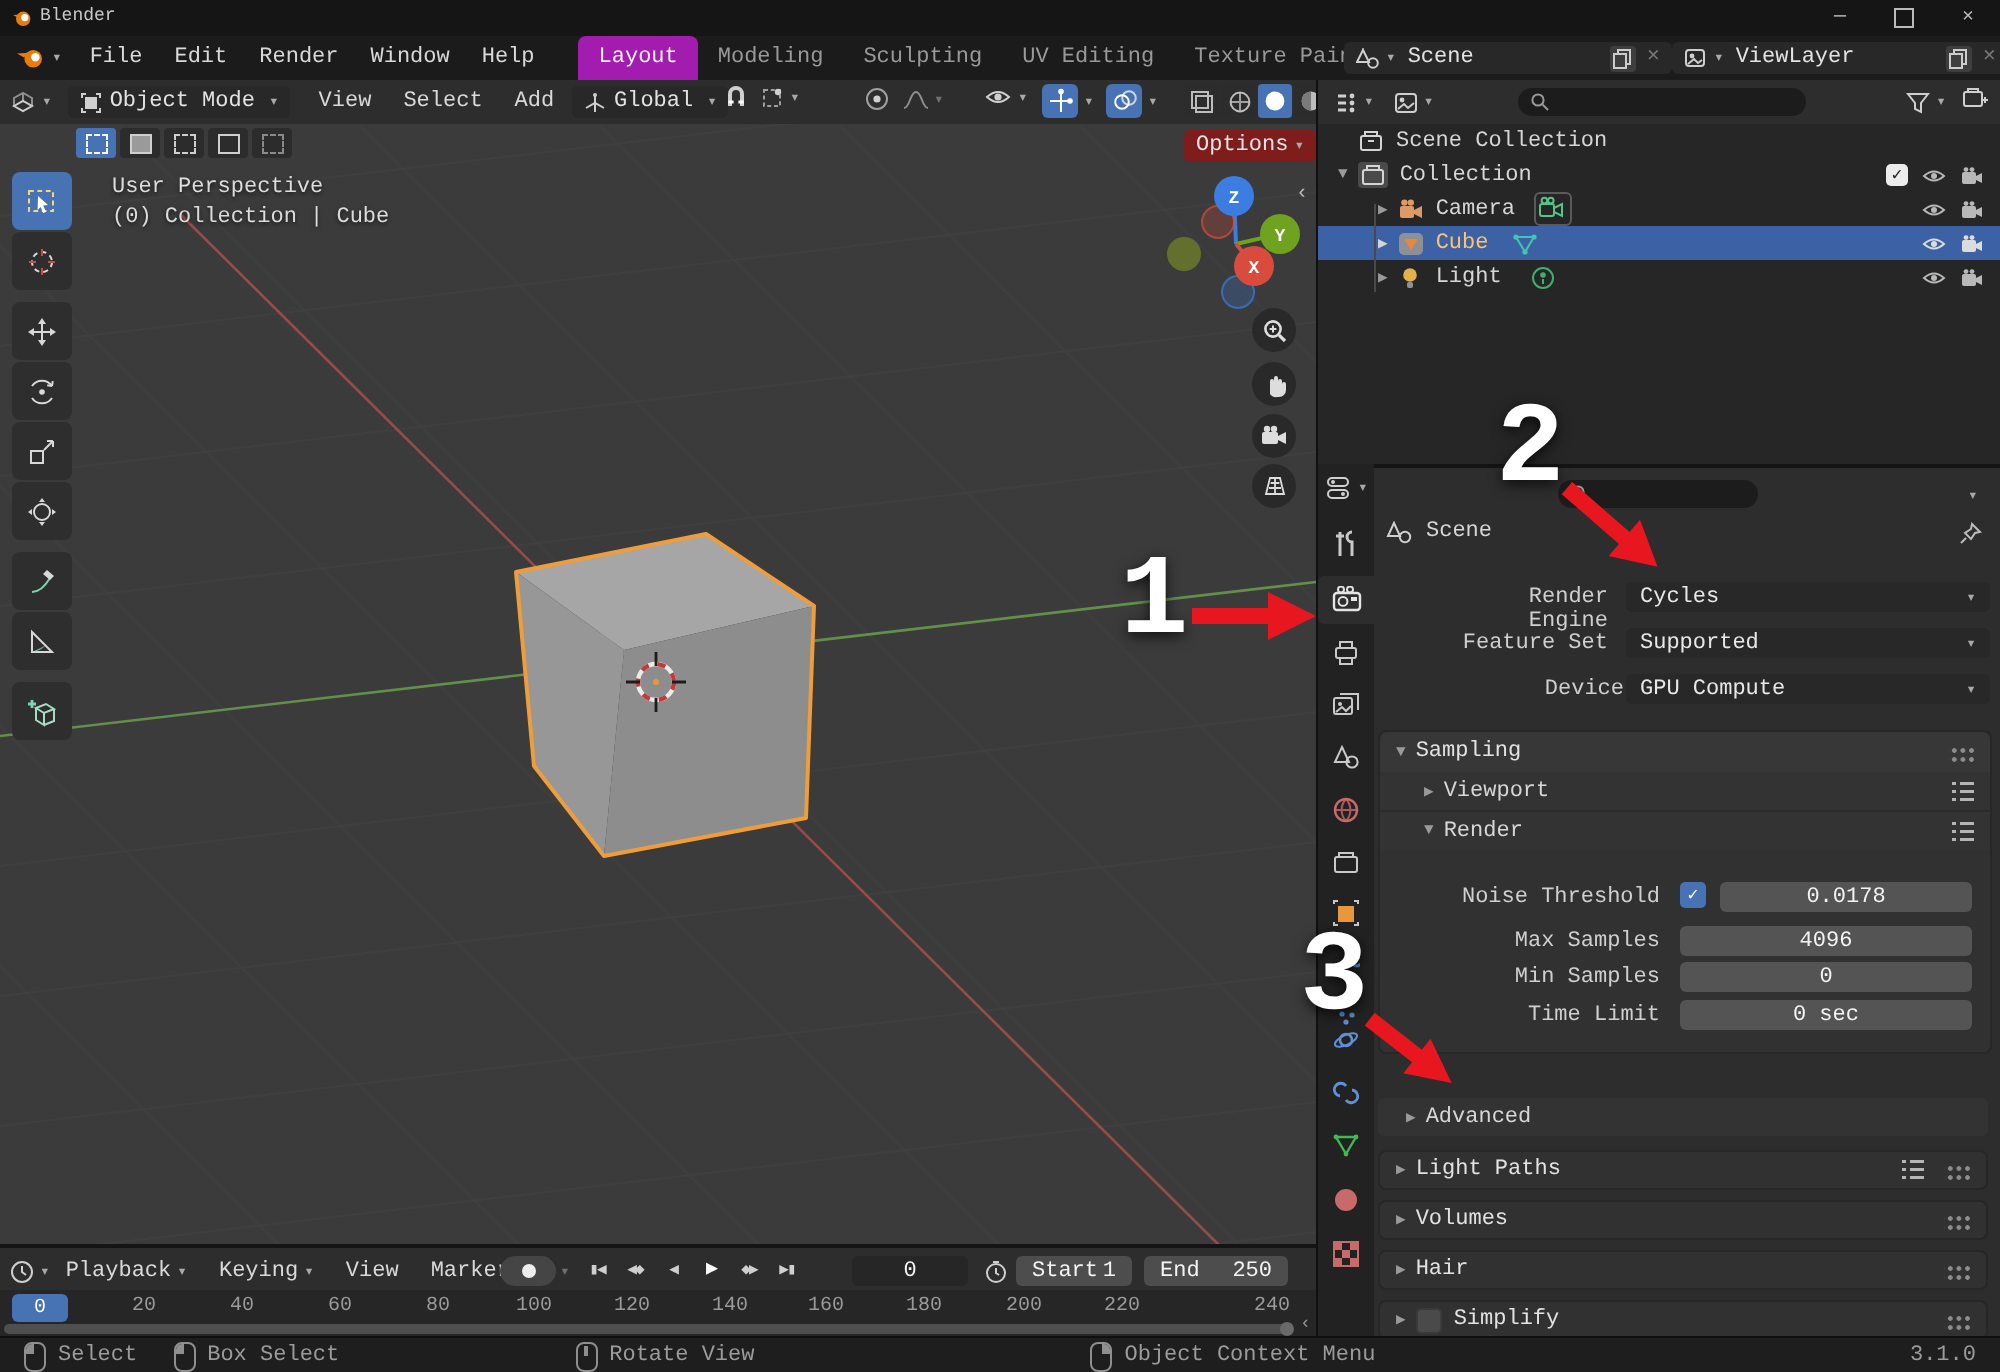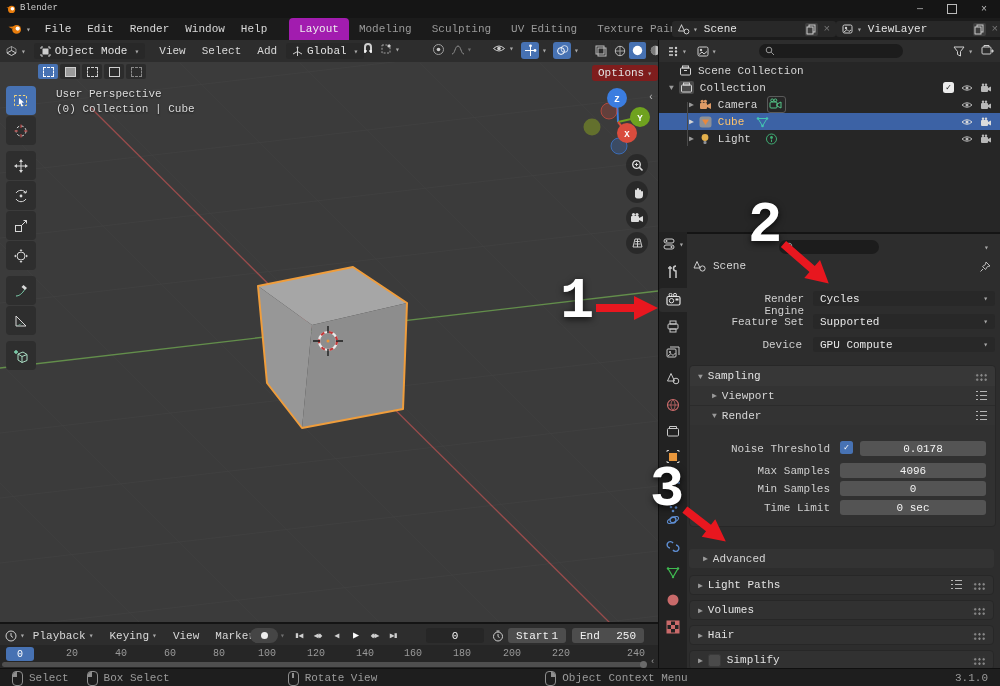--- a/index.html
+++ b/index.html
@@ -604,21 +604,21 @@
     <div class="abs lbl" style="left:60px;top:59px;width:85px">Render Engine</div>
     <div class="abs dd" style="left:154px;top:57px;width:168px">
       <span>Cycles</span>
       <span class="chev" style="margin-left:auto">▾</span>
     </div>
     <div class="abs lbl" style="left:60px;top:82px;width:85px">Feature Set</div>
     <div class="abs dd" style="left:154px;top:80px;width:168px">
       <span>Supported</span>
       <span class="chev" style="margin-left:auto">▾</span>
     </div>
-    <div class="abs lbl" style="left:58px;top:105px;width:85px">Device</div>
+    <div class="abs lbl" style="left:68px;top:105px;width:85px">Device</div>
     <div class="abs dd" style="left:154px;top:103px;width:168px">
       <span>GPU Compute</span>
       <span class="chev" style="margin-left:auto">▾</span>
     </div>
 
     <div class="abs panel" style="left:30px;top:131px;width:305px;height:160px">
       <div class="row" style="height:20px;padding:0 8px;background:#373737;border-radius:4px 4px 0 0">
         <span class="disc">▼</span>
           <span class="panel-h">Sampling</span>
         <span class="dots" style="margin-left:auto"></span>

